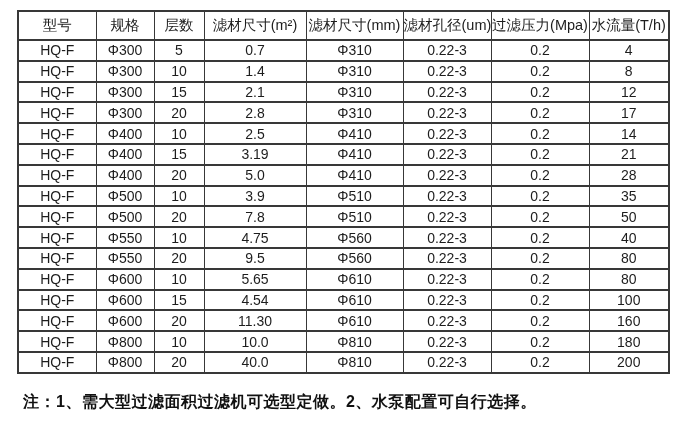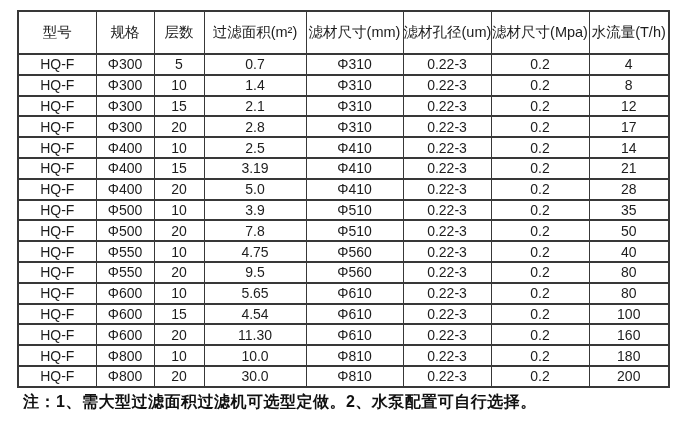--- a/index.html
+++ b/index.html
@@ -36,21 +36,21 @@
     white-space: nowrap;
     overflow: hidden;
     padding: 0;
   }
   table.spec-table {
     border: 2px solid #383838;
   }
   table.spec-table th {
     font-weight: normal;
     font-size: 14.5px;
-    height: 43px;
+    height: 29px;
   }
   table.spec-table td {
     font-size: 14px;
     height: 20.8px;
   }
   .note {
     position: absolute;
     left: 23px;
     top: 392px;
     width: 676px;
@@ -75,24 +75,24 @@
       <col style="width:97px">
       <col style="width:88px">
       <col style="width:98px">
       <col style="width:80px">
     </colgroup>
     <thead>
       <tr>
           <th>型号</th>
           <th>规格</th>
           <th>层数</th>
-          <th>过滤面积(m²)</th>
+          <th>滤材尺寸(m²)</th>
           <th>滤材尺寸(mm)</th>
           <th>滤材孔径(um)</th>
-          <th>滤材尺寸(Mpa)</th>
+          <th>过滤压力(Mpa)</th>
           <th>水流量(T/h)</th>
         </tr>
     </thead>
     <tbody>
         <tr>
           <td>HQ-F</td>
           <td>Φ300</td>
           <td>5</td>
           <td>0.7</td>
           <td>Φ310</td>
@@ -237,21 +237,21 @@
           <td>10.0</td>
           <td>Φ810</td>
           <td>0.22-3</td>
           <td>0.2</td>
           <td>180</td>
         </tr>
         <tr>
           <td>HQ-F</td>
           <td>Φ800</td>
           <td>20</td>
-          <td>30.0</td>
+          <td>40.0</td>
           <td>Φ810</td>
           <td>0.22-3</td>
           <td>0.2</td>
           <td>200</td>
         </tr>
       </tbody>
   </table>
 
   <div class="note">注：1、需大型过滤面积过滤机可选型定做。2、水泵配置可自行选择。</div>
 

